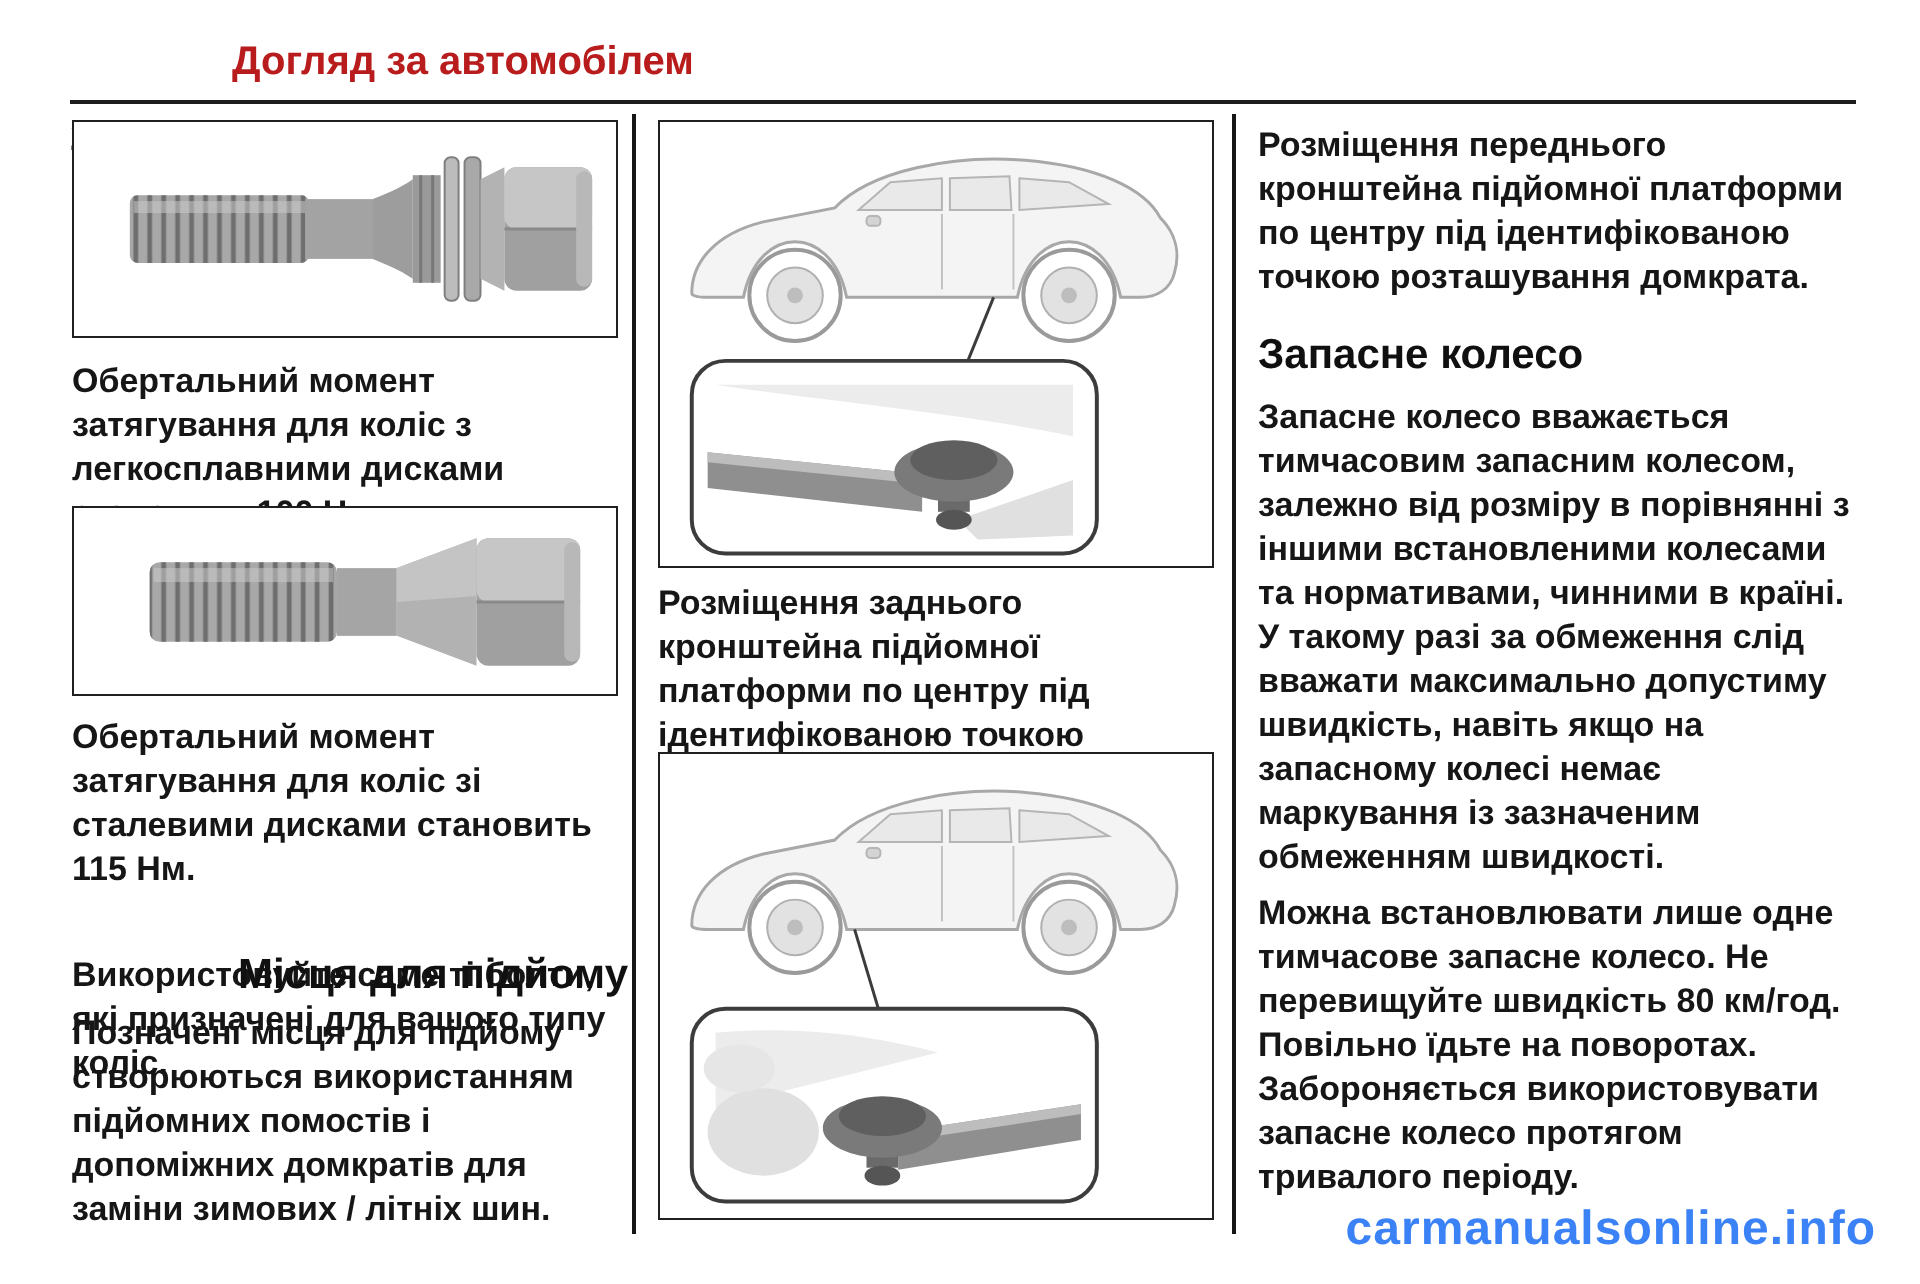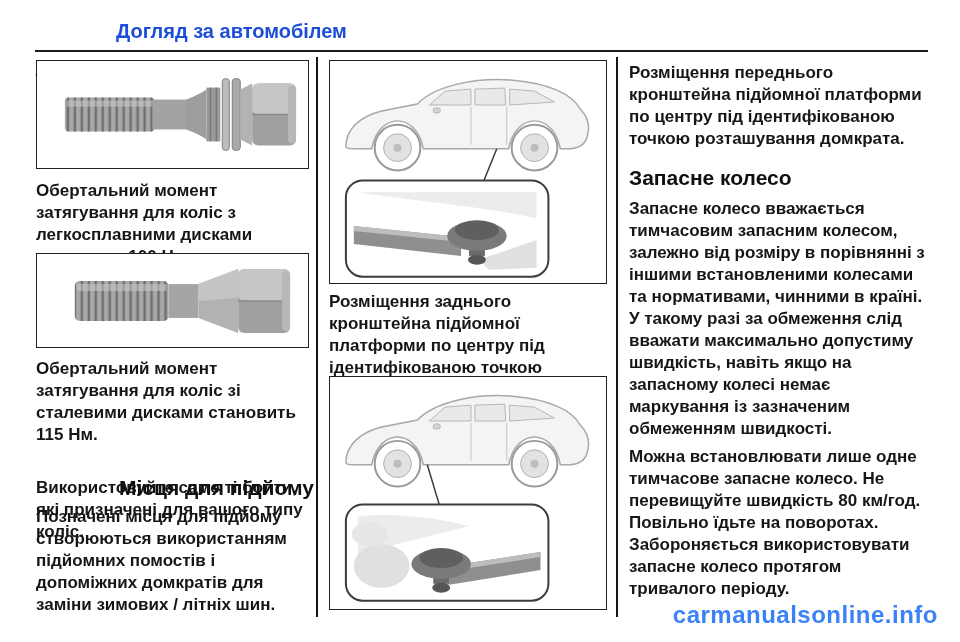--- a/index.html
+++ b/index.html
@@ -1,19 +1,19 @@
 <!DOCTYPE html>
 <html><head>
 <meta charset="utf-8">
 <style>
   html,body{margin:0;padding:0;background:#ffffff;}
   .page{position:relative;width:960px;height:642px;background:#ffffff;overflow:hidden;
         font-family:"Liberation Sans", sans-serif;color:#151515;}
   .pagenum{position:absolute;left:35px;top:18px;font-size:21px;font-weight:700;color:#1c1c1c;margin-top:39px;}
-  .ptitle{position:absolute;left:116px;top:20px;font-size:20px;font-weight:700;color:#1d4ed8;margin:0;}
+  .ptitle{position:absolute;left:116px;top:20px;font-size:20px;font-weight:700;color:#b91c1c;margin:0;}
   .hrule{position:absolute;left:35px;top:50px;width:893px;height:2px;background:#1c1c1c;}
   .vrule{position:absolute;top:57px;height:560px;width:2px;background:#161616;}
   .vrule.v1{left:316px;}
   .vrule.v2{left:616px;}
   .blk{position:absolute;}
   .body-text{font-size:17px;line-height:22px;font-weight:700;color:#161616;margin:0;}
   .h2{font-size:21px;line-height:24px;font-weight:700;color:#101010;margin:0;}
   figure{margin:0;padding:0;background:#ffffff;border:1px solid #202020;box-sizing:border-box;
          display:flex;align-items:center;justify-content:center;}
   figure svg{display:block;width:100%;height:100%;}

